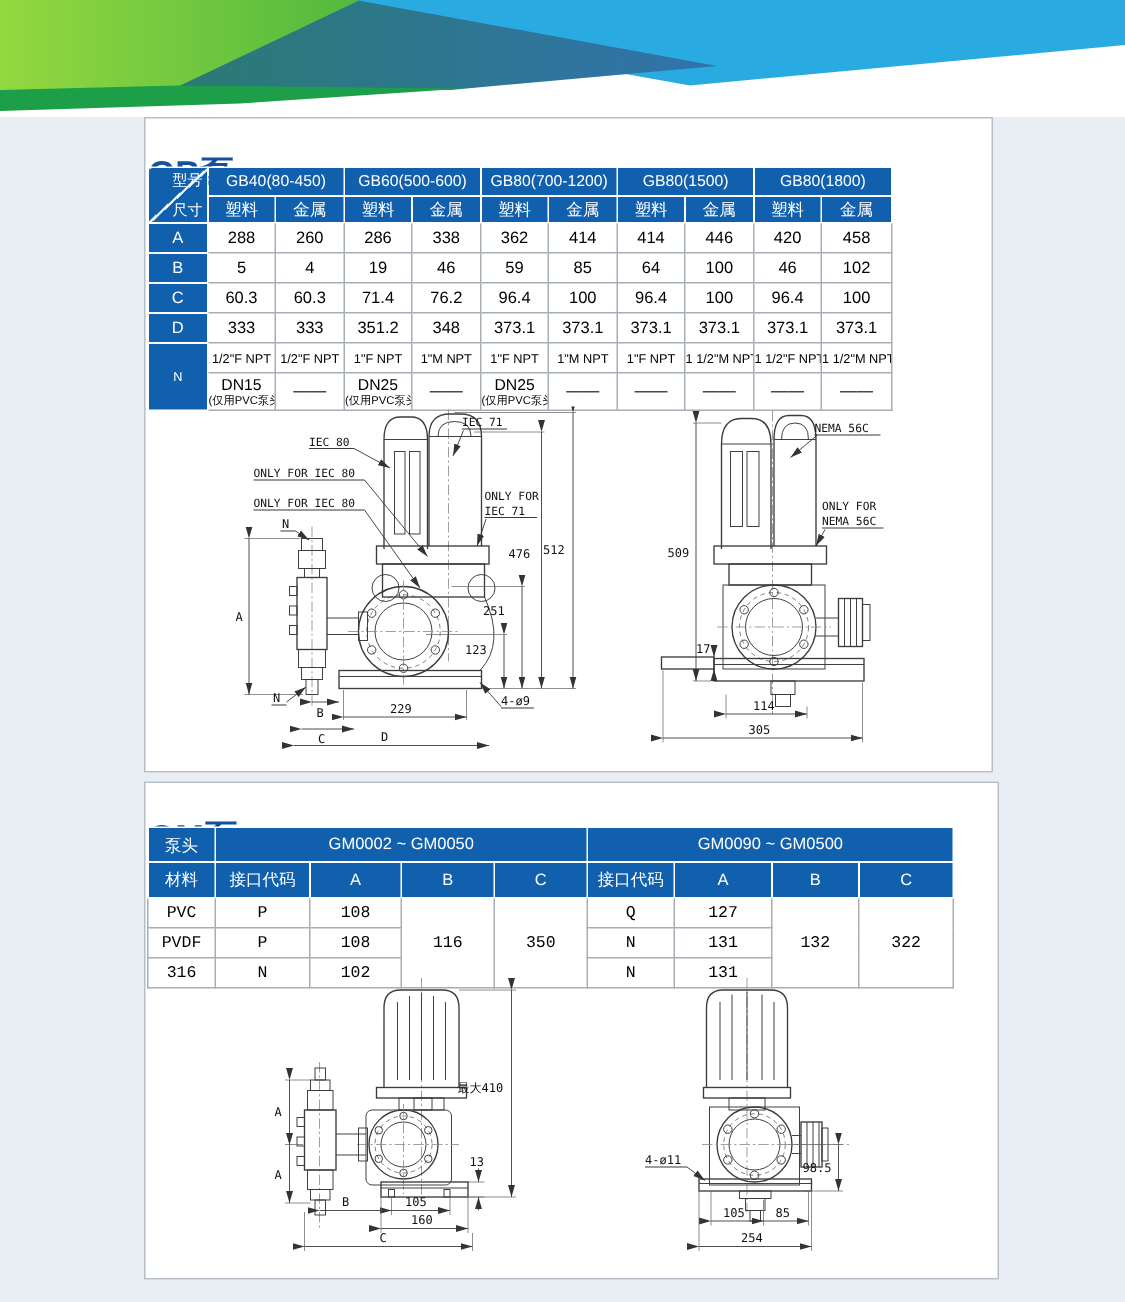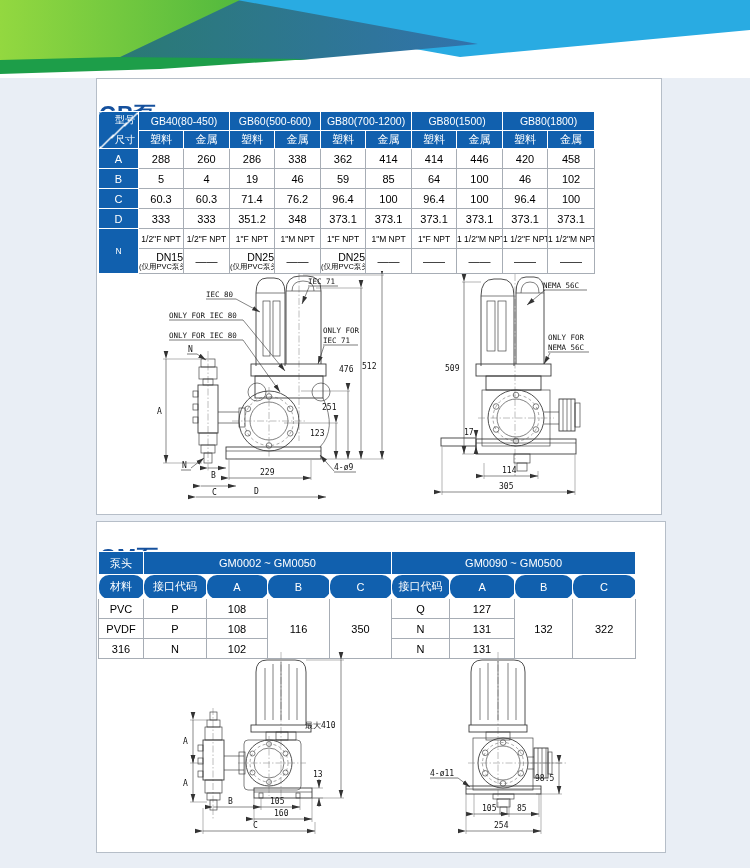--- a/index.html
+++ b/index.html
@@ -16,27 +16,27 @@
              padding:0;color:#000;background:#fff;font-size:11px;overflow:hidden;white-space:nowrap;}
   table.t td.hd{background:#1160ae;color:#fff;border:1px solid #fff;font-weight:normal;text-align:center;}
   .gbt{left:1px;top:32px;width:496px;}
   .gmt{left:1px;top:29px;width:538px;}
   .gbt tr.r1 td{height:18px;font-size:10.5px;}
   .gbt tr.r2 td{height:17px;}
   .gbt tr.dr td{height:19px;}
   .gbt tr.npt td{height:19px;font-size:8.5px;}
   .gbt tr.dnr td{height:24px;}
   .gmt tr.r1 td{height:22px;}
-  .gmt tr.r2 td{height:23px;border-radius:10px;}
-  .gmt tr.dr td{height:19px;}
+  .gmt tr.r2 td{height:23px;}
+  .gmt tr.dr td{height:19px;font-family:Liberation Mono, monospace;}
   .corner{position:relative;
     background:linear-gradient(to bottom right,rgba(0,0,0,0) calc(50% - 0.8px),#fff calc(50% - 0.8px),#fff calc(50% + 0.8px),rgba(0,0,0,0) calc(50% + 0.8px)),#1160ae !important;}
   .ctop{position:absolute;top:1px;right:3px;font-size:10px;color:#fff;}
   .cbot{position:absolute;bottom:1px;left:16px;font-size:10px;color:#fff;}
-  .dnv{font-size:10.5px;line-height:11px;text-align:right;}
+  .dnv{font-size:10.5px;line-height:11px;}
   .dnn{font-size:7.5px;line-height:8px;}
   .draw{position:absolute;}
   .ol{fill:none;stroke:#3c3c3c;stroke-width:0.9;}
   .ol2{fill:none;stroke:#3c3c3c;stroke-width:0.65;}
   .cl{stroke:#8a8a8a;stroke-width:0.55;stroke-dasharray:7 2 1.5 2;fill:none;}
   .bc{fill:none;stroke:#555;stroke-width:0.5;stroke-dasharray:3 2.5;}
   .dl{stroke:#3a3a3a;stroke-width:0.6;fill:none;}
   .xl{stroke:#6a6a6a;stroke-width:0.5;}
   .ld{stroke:#333;stroke-width:0.6;fill:none;}
   .ul{stroke:#222;stroke-width:0.6;}

